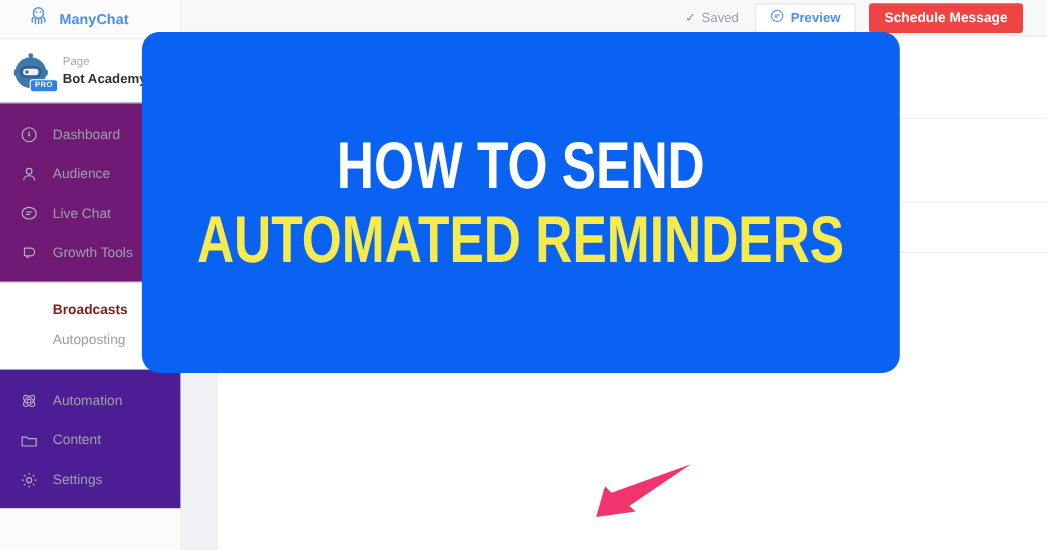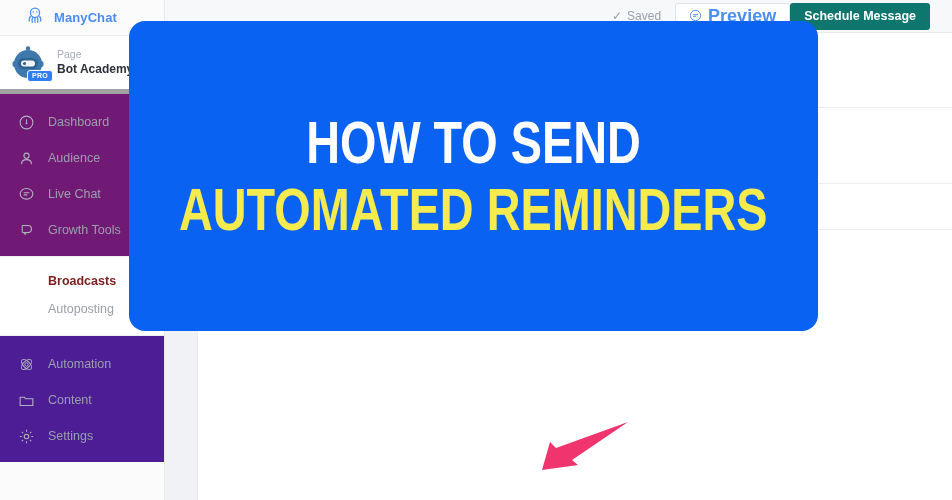--- a/index.html
+++ b/index.html
@@ -15,21 +15,21 @@
     position: absolute; left: 0; top: 0; width: 165px; height: 500px;
     background: #fbfbfc; border-right: 1px solid #e6e8ec; z-index: 2;
   }
   .brand {
     height: 36px; display: flex; align-items: center; gap: 8px;
     padding-left: 24px; border-bottom: 1px solid #eceef1; background:#fbfbfc;
   }
   .brand-name { font-size: 13px; color: #4a8df8; font-weight: 600; letter-spacing:.1px;}
   .page-card {
     height: 58px; display: flex; align-items: center; gap: 9px;
-    padding-left: 8px; border-bottom: 5px solid #a3a3a3; background: #fff;
+    padding-left: 8px; border-bottom: 1px solid #a3a3a3; background: #fff;
   }
   .avatar-wrap { position: relative; width: 40px; height: 40px; flex: 0 0 40px; }
   .pro-badge {
     position: absolute; right: -5px; bottom: 1px;
     background: #2f7ff0; color: #fff; font-size: 7px; font-weight: 700;
     padding: 1.5px 4px; border-radius: 3px; border: 1.5px solid #fff;
     letter-spacing: .3px; line-height: 1;
   }
   .page-meta { display: flex; flex-direction: column; justify-content: center; }
   .page-label { font-size: 10.5px; color: #a6abb4; line-height: 1.35; }
@@ -55,27 +55,27 @@
   .header {
     position: absolute; left: 165px; top: 0; right: 0; height: 33px;
     background: #f7f8fa; border-bottom: 1px solid #e8eaee;
     display: flex; align-items: center; justify-content: flex-end;
     padding-right: 22px; gap: 0px; z-index: 1;
   }
   .saved { font-size: 12px; color: #9aa0aa; display:flex; align-items:center; gap:5px; margin-right:14px;}
   .check { color: #9aa0aa; font-size: 12px; }
   .btn-preview {
     height: 27px; padding: 0 13px; background: #fff; border: 1px solid #dfe3e8;
-    border-radius: 3px; color: #4a90f2; font-size: 18px; font-weight: 600;
+    border-radius: 3px; color: #4a90f2; font-size: 12px; font-weight: 600;
     display: flex; align-items: center; gap: 6px; cursor: pointer;
   }
   .btn-schedule {
-    height: 27px; padding: 0 14px; background: #0f766e; border: none;
+    height: 27px; padding: 0 14px; background: #ef4444; border: none;
     border-radius: 3px; color: #fff; font-size: 12.5px; font-weight: 600;
-    display: flex; align-items: center; cursor: pointer; margin-left: 0;
+    display: flex; align-items: center; cursor: pointer; margin-left: 12px;
   }
 
   
   .main {
     position: absolute; left: 165px; top: 33px; right: 0; bottom: 0;
     background: #f1f2f5; overflow: hidden;
   }
   .sheet {
     position: absolute; left: 32px; top: 0; width: 766px; min-height: 467px;
     background: #fff; border-left: 1px solid #eaecef; border-right: 1px solid #eaecef;
@@ -111,21 +111,21 @@
   }
   .date-field {
     width: 200px; height: 30px; border: 1px solid #dfe3e8; background: #fff;
     border-radius: 2px; display: flex; align-items: center; justify-content: space-between;
     padding: 0 10px; font-size: 12.5px; color: #2b2f37; cursor: pointer;
   }
   .date-x { color: #555a63; font-size: 13px; }
 
   
   .overlay {
-    position: absolute; left: 129px; top: 21px; width: 689px; height: 310px;
+    position: absolute; left: 129px; top: 29px; width: 689px; height: 310px;
     background: #0a62f2; border-radius: 16px; z-index: 5;
     display: flex; flex-direction: column; align-items: center; justify-content: center;
     gap: 4px;
   }
   .ov-line1 {
     color: #ffffff; font-size: 60px; font-weight: 700; letter-spacing: 0px;
     transform: scaleX(.78); transform-origin: center; white-space: nowrap; line-height: 1.05;
     font-family: "Liberation Sans Narrow","Liberation Sans", sans-serif;
   }
   .ov-line2 {

